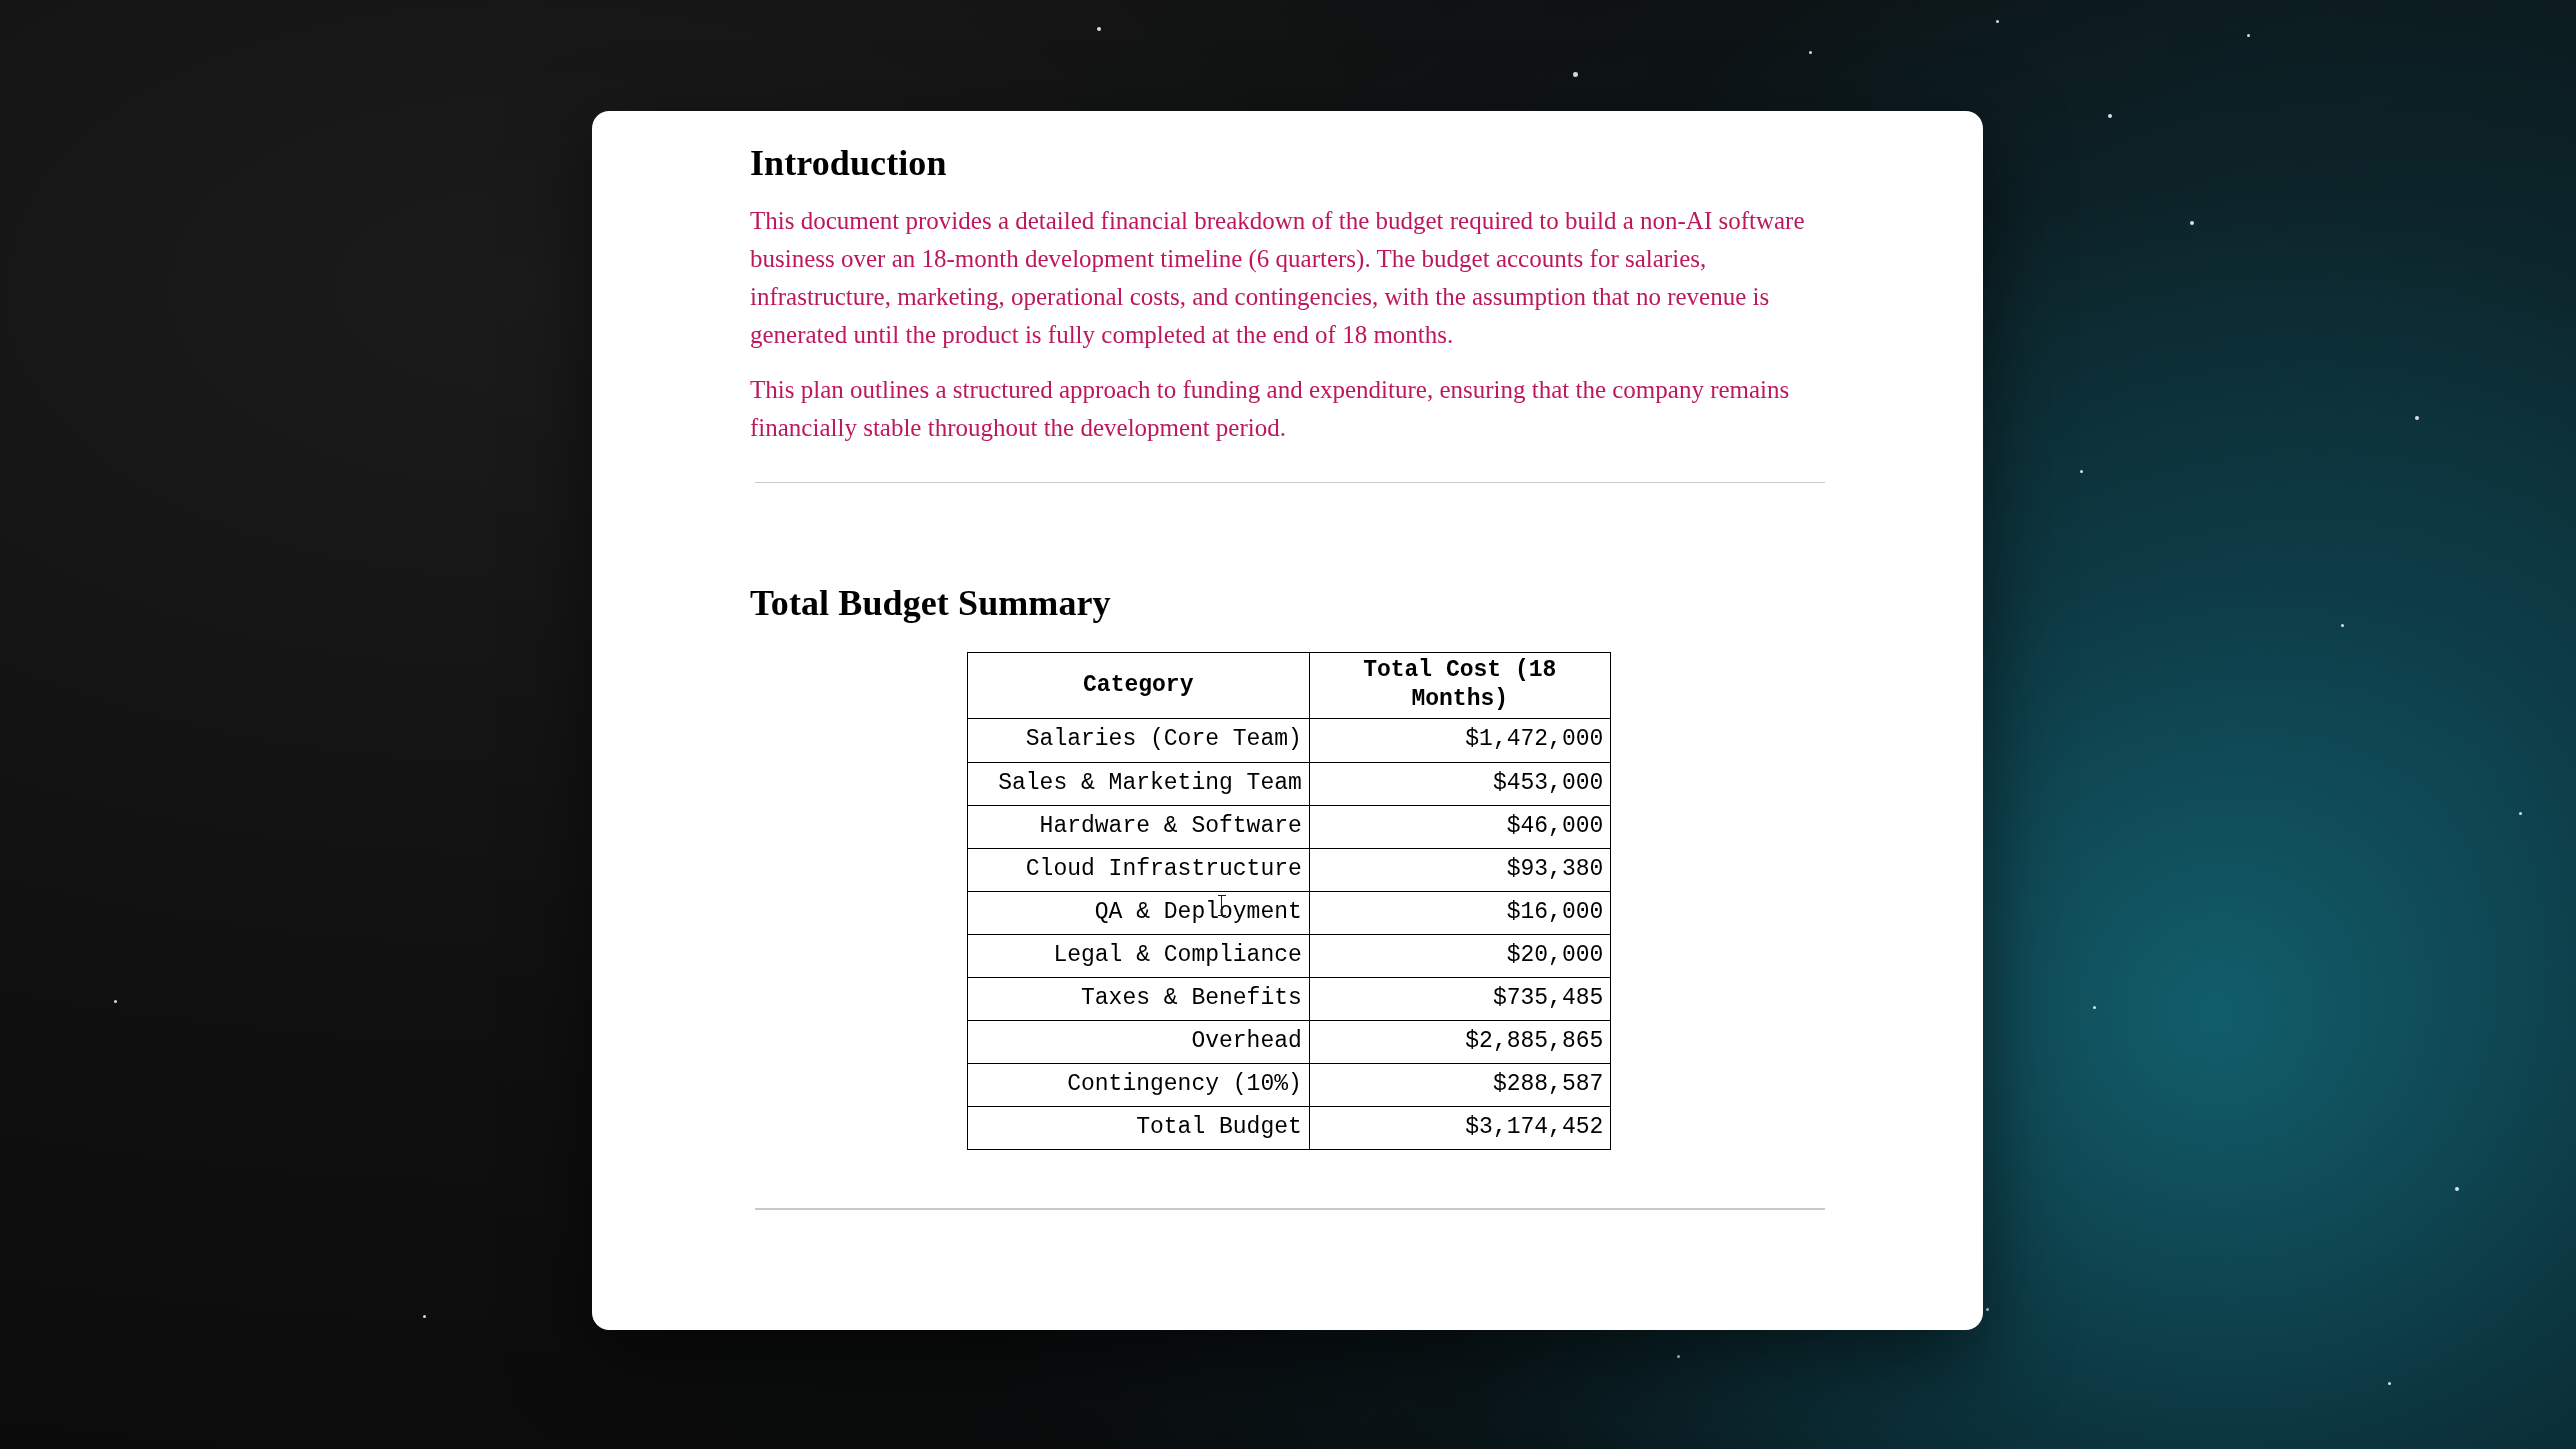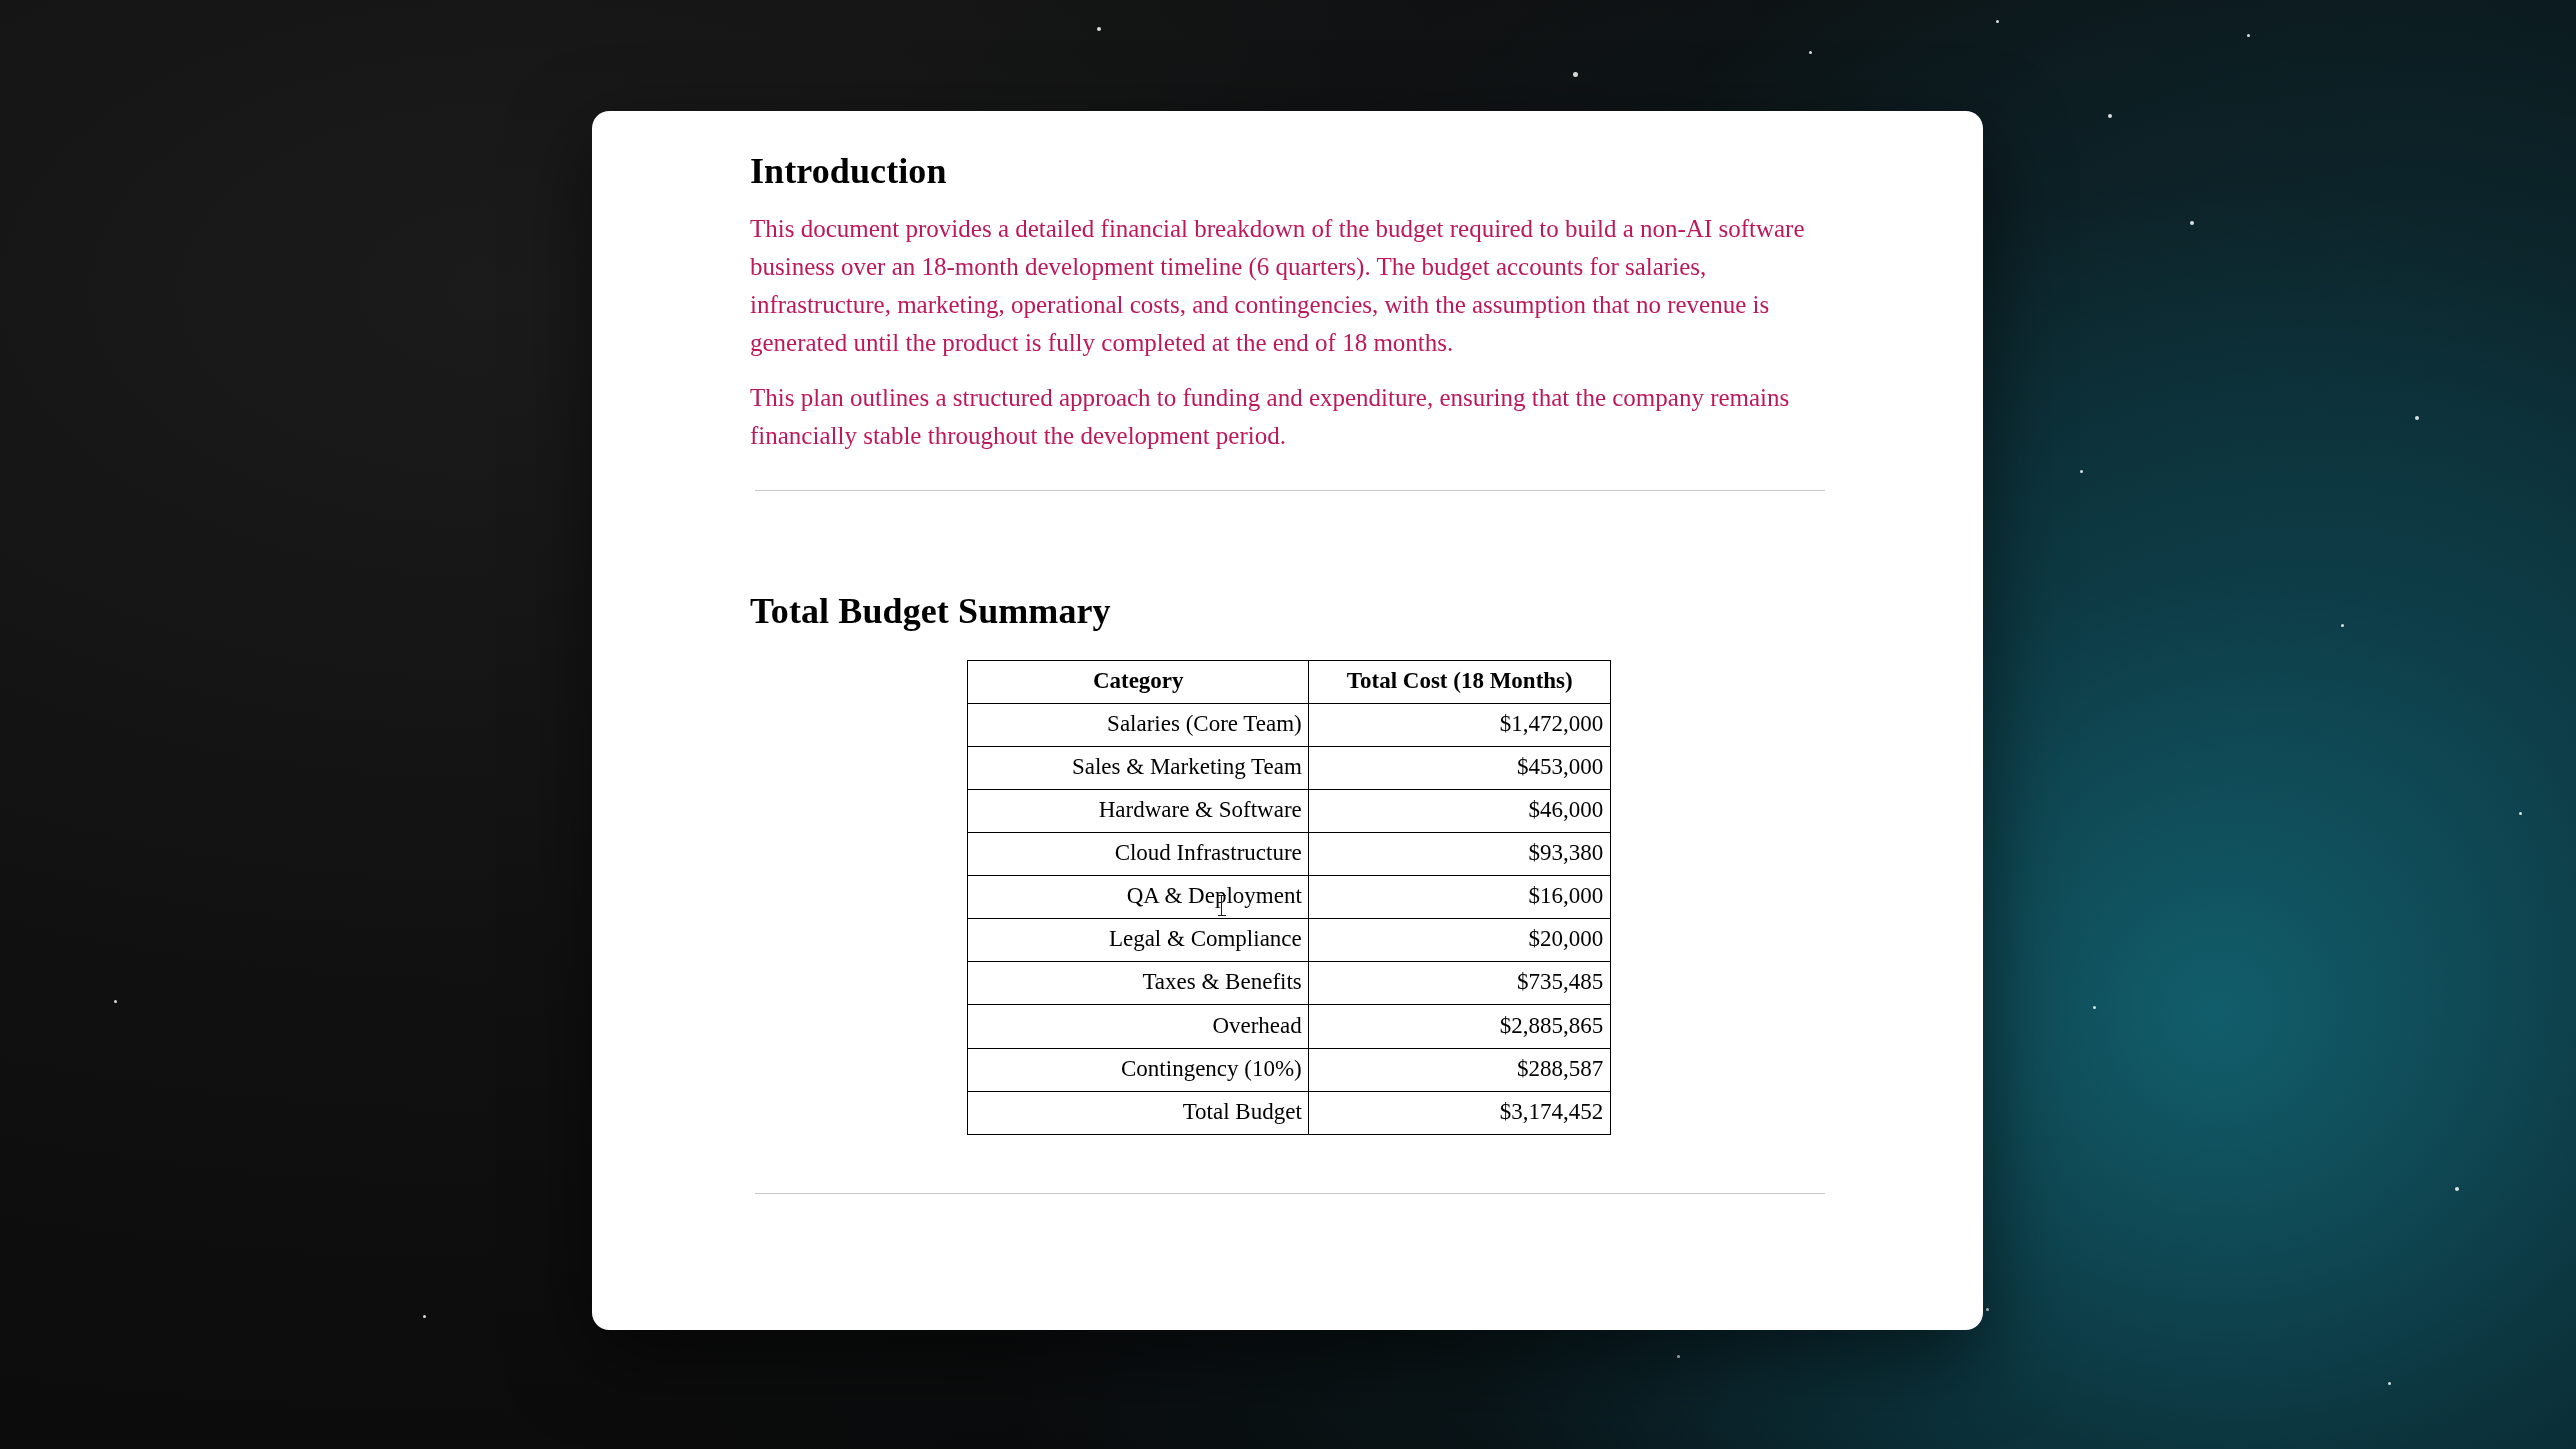--- a/index.html
+++ b/index.html
@@ -48,21 +48,21 @@
     top: 111px;
     width: 1391px;
     height: 1219px;
     background: #ffffff;
     border-radius: 17.4px;
     box-shadow: 0 27px 81px rgba(0,0,0,0.55);
     overflow: hidden;
   }
   #doc-page {
     position: absolute;
-    left: 0; top: 8px;
+    left: 0; top: 0;
     width: 100%;
     height: 100%;
     padding: 16px;
   }
 
   .doc-inner {
     position: absolute;
     left: 158px;
     top: 32px;
     width: 1080px;
@@ -101,21 +101,21 @@
   }
 
   
   .table-wrap {
     margin-left: 217px;
     width: 644px;
   }
   table.budget {
     border-collapse: collapse;
     width: 644px;
-    font-family: Liberation Serif, serif;
+    font-family: Liberation Mono, monospace;
     font-size: 23px;
     color: #000;
     background: #fff;
   }
   table.budget th,
   table.budget td {
     border: 1.3px solid #000000;
     padding: 3.4px 6.7px 4.7px 6.7px;
     line-height: 1.25;
     vertical-align: middle;

